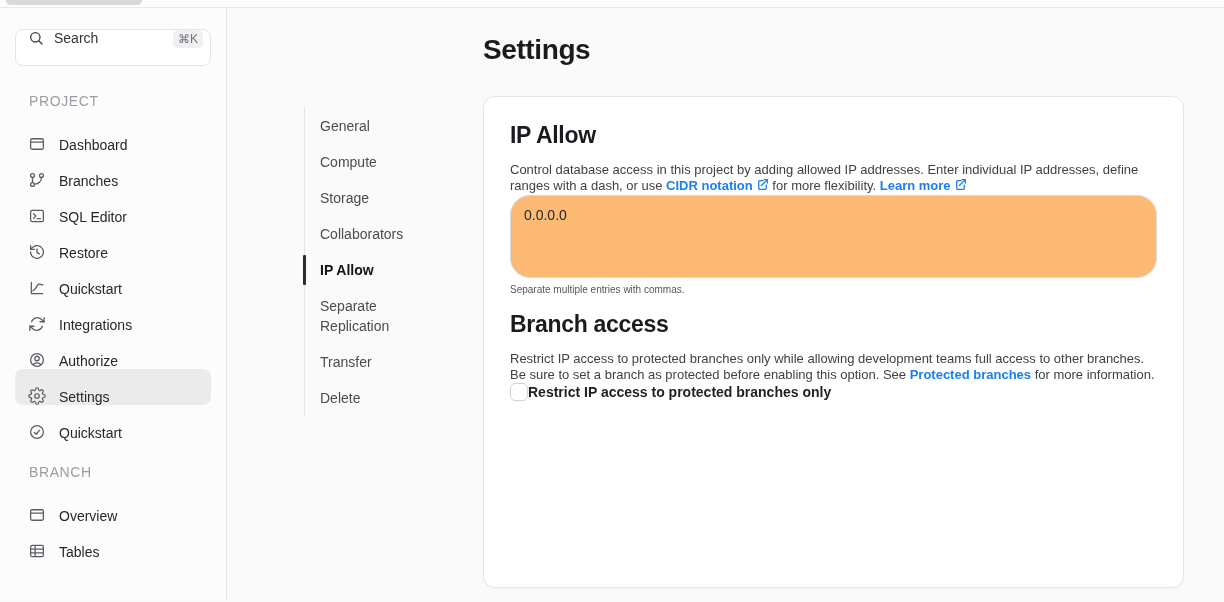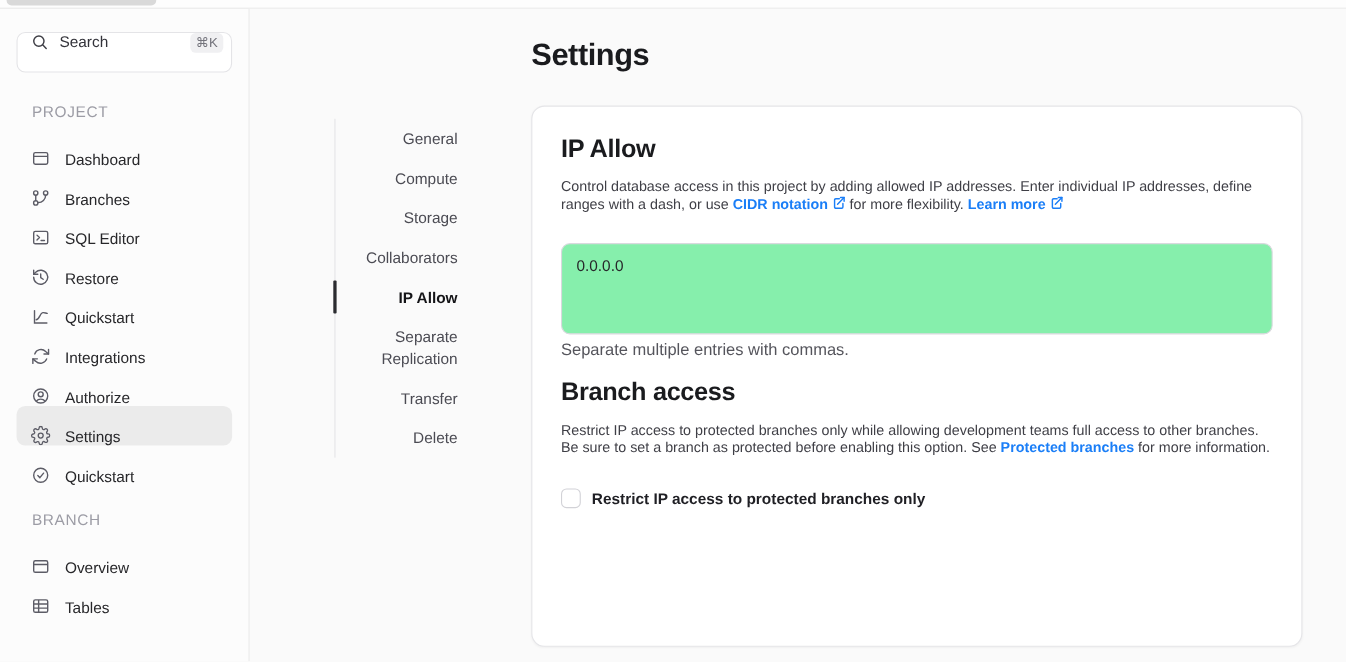--- a/index.html
+++ b/index.html
@@ -26,37 +26,37 @@
   .nav-item.active { background:#ebebeb; }
   .nav-icon { display:flex; width:18px; height:18px; color:#5c5c66; flex:0 0 18px; }
   .nav-icon svg { width:18px; height:18px; }
 
   
   .main { position:relative; flex:1; background:#fafafa; }
   .page-title { position:absolute; left:256px; top:26px; font-size:28px; font-weight:700; letter-spacing:-.4px; color:#1a1b1e; }
 
   .subnav { position:absolute; left:77px; top:100px; width:112px; }
   .subnav ul { list-style:none; border-left:1px solid #e4e4e7; }
-  .subnav li { position:relative; padding:8px 0 8px 15px; font-size:14px; line-height:20px; color:#4b4b53; cursor:pointer;text-align:right; }
+  .subnav li { position:relative; padding:8px 0 8px 15px; font-size:14px; line-height:20px; color:#4b4b53; cursor:pointer; }
   .subnav li.active { color:#141417; font-weight:700; }
   .subnav li.active::before { content:""; position:absolute; left:-2px; top:3px; bottom:3px; width:3px; background:#2b2c30; border-radius:1px; }
 
   .card { position:absolute; left:256px; top:88px; width:701px; height:492px; background:#fff; border:1px solid #e5e5e8; border-radius:12px; padding:25px 26px; box-shadow:0 1px 2px rgba(0,0,0,.04); }
   .card h2 { font-size:23px; font-weight:700; letter-spacing:-.3px; color:#1a1b1e; }
   .card h2.second { margin-top:16px; }
   .card p { margin-top:13px; max-width:646px; font-size:13px; line-height:16px; color:#3f3f46; }
   a.link { color:#1a7ef7; font-weight:600; text-decoration:none; cursor:pointer; }
   .ext-icon { display:inline-block; width:13px; height:13px; margin-left:3px; color:#1a7ef7; vertical-align:-1px; }
   .ext-icon svg { width:13px; height:13px; display:block; }
 
   .field-label { margin-top:19px; font-size:13.5px; font-weight:700; color:#222228; }
-  .ip-textarea { display:block; margin-top:27px; width:100%; height:83px; border:1px solid #d9d9de; border-radius:8px; padding:11px 13px; font-family:"Liberation Sans", sans-serif; font-size:14px; color:#27272a; resize:none; background:#86efac; outline:none; }
-  .hint { margin-top:6px; font-size:15px; color:#55555c; }
-
-  .checkbox-row { margin-top:29px; display:flex; align-items:center; gap:10px; cursor:pointer; }
+  .ip-textarea { display:block; margin-top:1px; width:100%; height:83px; border:1px solid #d9d9de; border-radius:20px; padding:11px 13px; font-family:"Liberation Sans", sans-serif; font-size:14px; color:#27272a; resize:none; background:#fdba74; outline:none; }
+  .hint { margin-top:6px; font-size:10px; color:#55555c; }
+
+  .checkbox-row { margin-top:0; display:flex; align-items:center; gap:0; cursor:pointer; }
   .checkbox { width:18px; height:18px; border:1.5px solid #d2d2d7; border-radius:5px; background:#fff; flex:0 0 18px; }
   .checkbox-label { font-size:14px; font-weight:700; color:#1f1f24; }
 
   .save-btn { margin-top:18px; display:inline-block; background:#26272b; color:#fff; border:none; border-radius:7px; padding:8px 15px; font-size:14px; font-family:"Liberation Sans", sans-serif; cursor:pointer; }
 </style>
 </head>
 <body>
 
 <div class="top-strip">
   <div class="tab-remnant"></div>

